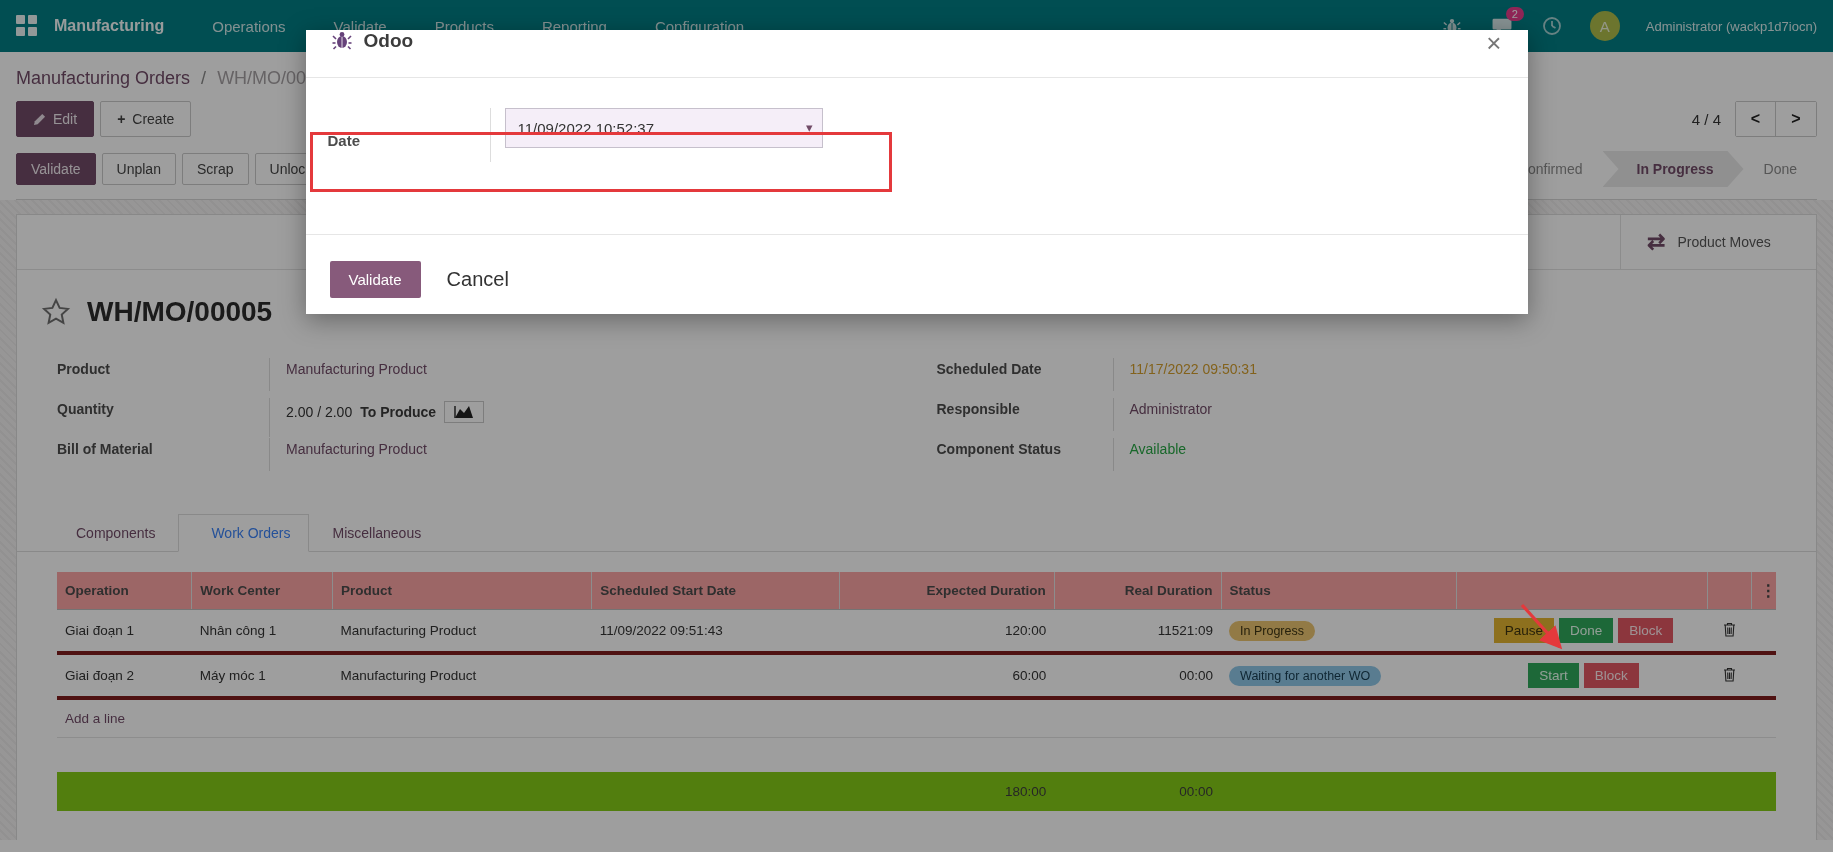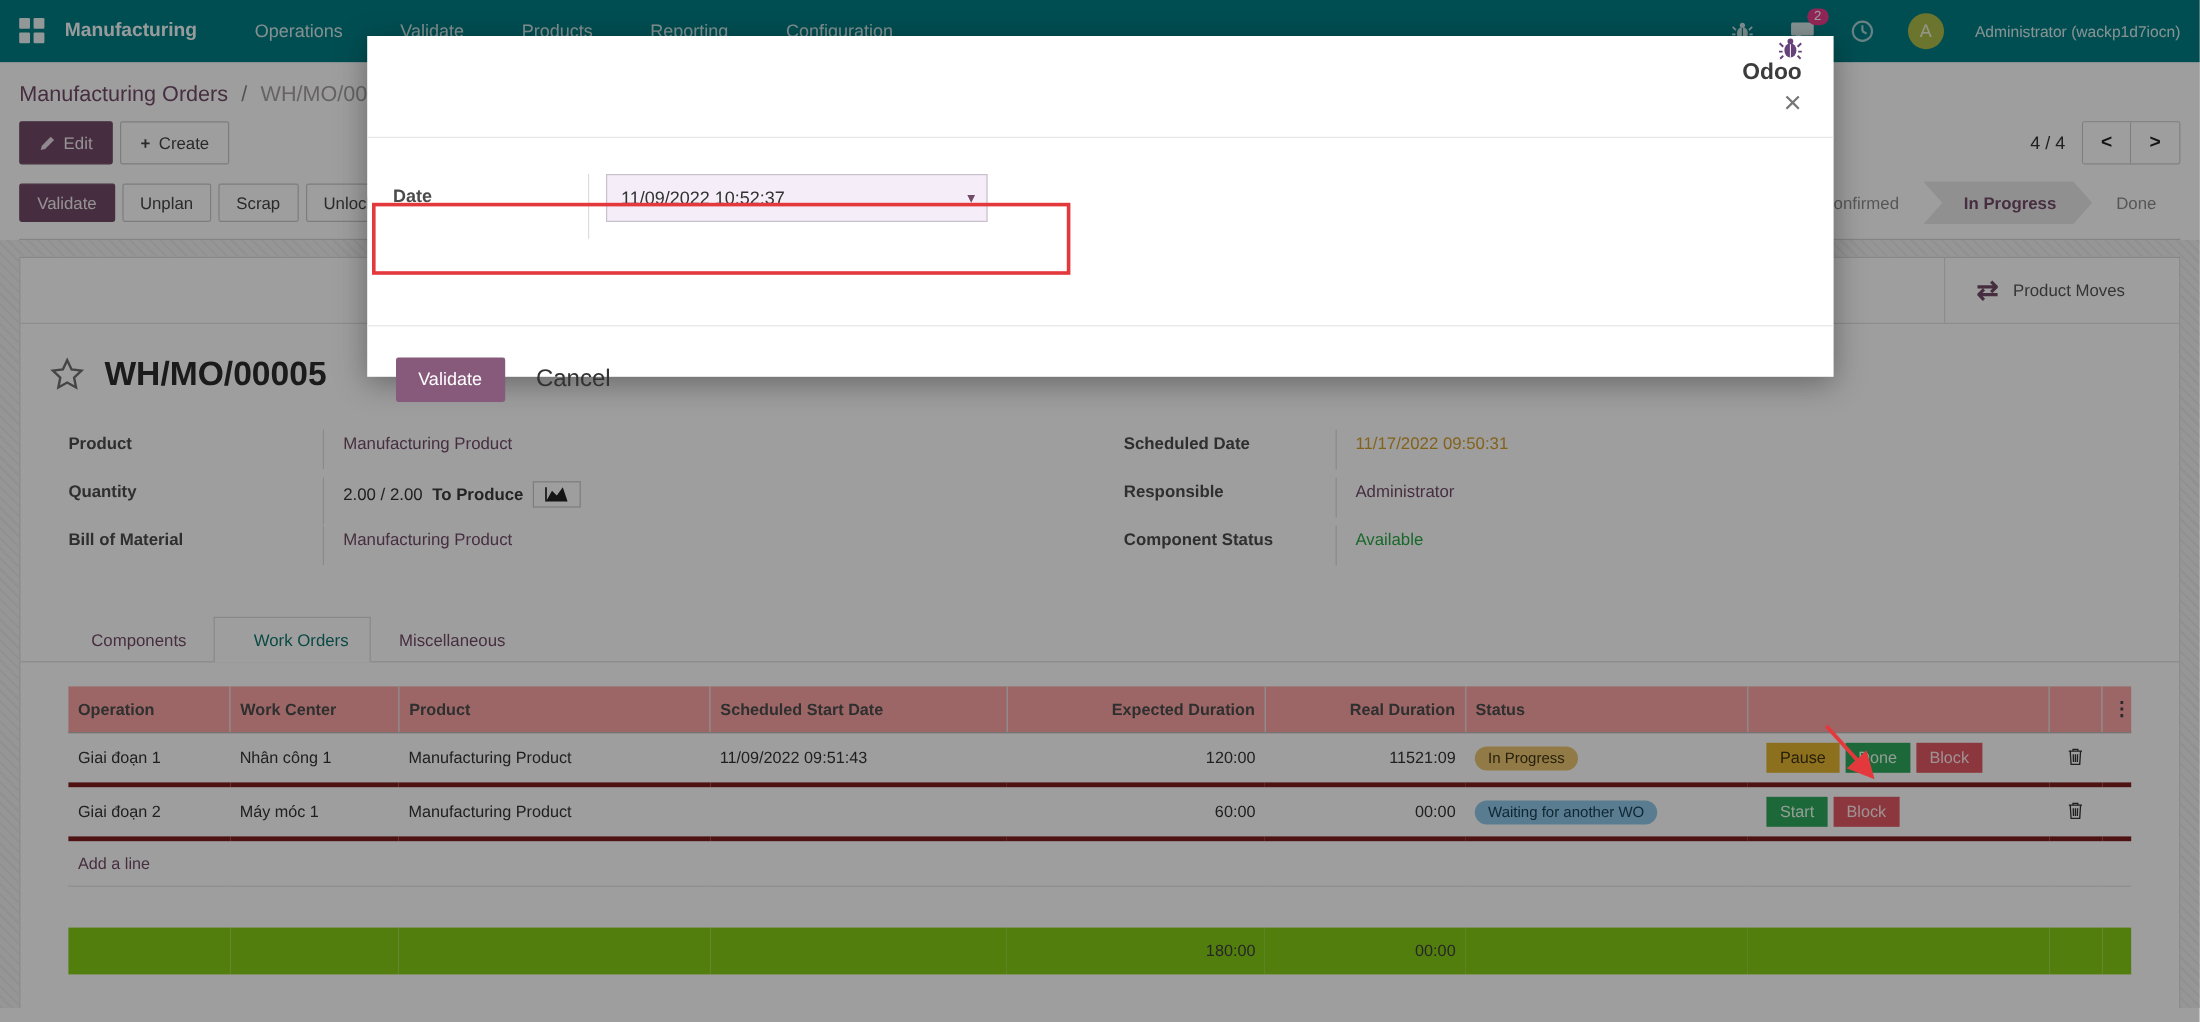--- a/index.html
+++ b/index.html
@@ -64,54 +64,54 @@
   .fvalue { flex:1; border-left:1px solid #ddd; padding:3px 0 14px 16px; font-size:14px; color:#333; }
   .link-val { color:#714B67; cursor:pointer; }
   .date-val { color:#D39E2D; }
   .ok-val { color:#28a745; }
   .qty-wrap { display:flex; align-items:center; gap:8px; }
   .qty-bold { font-weight:bold; color:#3a3a3a; }
   .chart-btn { border:1px solid #c9c9c9; background:#fff; padding:3px 9px; cursor:pointer; display:inline-flex; align-items:center; }
 
   .tabs { display:flex; gap:4px; padding:36px 40px 0 40px; border-bottom:1px solid #ddd; }
   .tab { font-size:14px; color:#714B67; padding:10px 18px; cursor:pointer; border:1px solid transparent; margin-bottom:-1px; }
-  .tab.active { color:#0f766e; background:#fff; border-color:#ddd #ddd #fff #ddd;padding-left:32px; }
+  .tab.active { color:#3b82f6; background:#fff; border-color:#ddd #ddd #fff #ddd;padding-left:32px; }
 
   .table-wrap { padding:20px 40px 0 40px; }
   table { width:100%; border-collapse:collapse; table-layout:fixed; font-size:13.5px; color:#333; }
   col.c-op{width:134px} col.c-wc{width:140px} col.c-prod{width:258px} col.c-ssd{width:246px}
   col.c-exp{width:214px} col.c-real{width:166px} col.c-status{width:234px} col.c-act{width:250px}
   col.c-trash{width:44px} col.c-gear{width:24px}
   th { text-align:left; font-weight:bold; color:#4c4c4c; padding:9px 8px; border-bottom:1px solid #bbb; border-right:1px solid #e3e3e3; background:#fca5a5; }
   th:last-child { border-right:none; }
   td { padding:8px 8px; border-bottom:4px solid #7f1d1d; vertical-align:middle; }
   .num { text-align:right; }
   .badge { display:inline-block; border-radius:11px; padding:3px 11px; font-size:12.5px; white-space:nowrap; }
   .badge-warning { background:#ECC571; color:#3d3413; }
   .badge-info { background:#8FC8E8; color:#173c50; }
   .abtn { display:inline-block; font-size:13.5px; padding:5px 11px; margin-right:5px; cursor:pointer; }
   .abtn-warning { background:#E3B530; color:#3e330e; }
   .abtn-success { background:#2EA85B; color:#ecfff2; }
   .abtn-danger { background:#E25763; color:#ffecee; }
-  .actions-cell { padding-left:16px; }
+  .actions-cell { padding-left:16px;text-align:center; }
   .trash-cell, .gear-cell { text-align:center; }
   .trash { cursor:pointer; }
   .gear-dots { font-size:16px; color:#444; cursor:pointer; }
   .add-line td { color:#714B67; cursor:pointer; padding:11px 8px; border-bottom:1px solid #e3e3e3; }
   .totals-table { margin-top:34px; }
   .totals-table td { background:#84cc16; border:none; padding:12px 8px; color:#3d3d3d; }
 
   
   .modal { position:absolute; left:50%; transform:translateX(-50%); top:30px; width:1222px; height:284px;
     background:#fff; box-shadow:0 6px 24px rgba(0,0,0,0.35); z-index:50; }
-  .modal-header { height:85px; display:flex; align-items:flex-end; padding:0 26px; border-bottom:1px solid #e6e6e6;flex-direction:column; }
+  .modal-header { height:48px; display:flex; align-items:flex-start; padding:0 26px; border-bottom:1px solid #e6e6e6; }
   .modal-title { font-size:19px; font-weight:600; color:#3c3c3c; margin-left:12px; }
   .modal-close { margin-left:auto; font-size:26px; color:#777; cursor:pointer; line-height:1; }
   .modal-body { position:relative; height:126px; }
-  .date-row { display:flex; align-items:flex-start; margin:30px 0 0 22px; }
+  .date-row { display:flex; align-items:center; margin:30px 0 0 22px; }
   .date-label { width:162px; font-size:15px; font-weight:bold; color:#4c4c4c; padding-top:10px; }
   .date-field { border-left:1px solid #ddd; padding:0 0 14px 14px; }
   .date-input-wrap { position:relative; width:318px; }
   .date-input { width:318px; height:40px; background:#F5EEF8; border:1px solid #c6c0cc; font-size:15px; color:#333;
     padding:0 30px 0 12px; font-family:"Liberation Sans",sans-serif; }
   .date-caret { position:absolute; right:10px; top:12px; color:#714B67; font-size:13px; pointer-events:none; }
   .annotation-box { position:absolute; left:4px; top:24px; width:582px; height:60px; border:3px solid #E4393C; pointer-events:none; }
   .modal-footer { height:90px; display:flex; align-items:center; gap:26px; padding:0 24px; border-top:1px solid #e6e6e6; }
   .btn-validate { background:#875A7B; color:#fff; border:none; font-size:15px; padding:10px 19px; cursor:pointer; border-radius:2px; }
   .btn-cancel { background:none; border:none; font-size:20px; color:#333; cursor:pointer; }

